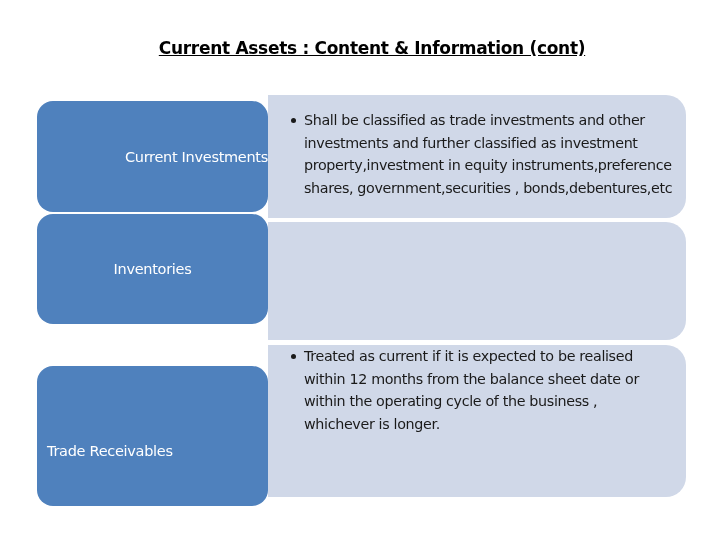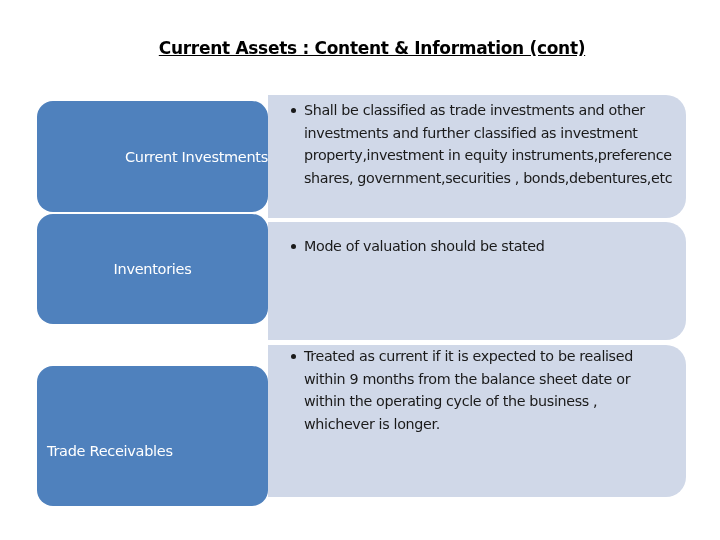--- a/index.html
+++ b/index.html
@@ -28,38 +28,37 @@
       position: absolute; left: 37px; width: 231px; background: #4f81bd; border-radius: 16px;
       color: #ffffff; font-family: "DejaVu Sans", sans-serif; font-size: 14.5px;
       display: flex; align-items: center; box-sizing: border-box; letter-spacing: -0.3px;
     }
   </style>
 </head>
 <body>
 
 <div class="title">Current Assets : Content &amp; Information (cont)</div>
 
-<div class="panel" style="top:95px; height:123px; padding-top:4px;">
+<div class="panel" style="top:95px; height:123px; padding-top:14px;">
   <ul>
     <li style="width:372px;">Shall be classified as trade investments and other investments and further classified as investment property,investment in equity instruments,preference shares, government,securities , bonds,debentures,etc</li>
   </ul>
 </div>
 <div class="box" style="top:101px; height:111px; justify-content:flex-end;">
   <span>Current Investments</span>
 </div>
 
 <div class="panel" style="top:222px; height:118px; padding-top:13px;">
   <ul>
-    <li style="width:372px;">Mode of valuation should be stated</li>
   </ul>
 </div>
 <div class="box" style="top:214px; height:110px; justify-content:center;">
   <span>Inventories</span>
 </div>
 
 <div class="panel" style="top:345px; height:152px; padding-top:0px;">
   <ul>
-    <li style="width:360px;">Treated as current if it is expected to be realised within 9 months from the balance sheet date or within the operating cycle of the business , whichever is longer.</li>
+    <li style="width:360px;">Treated as current if it is expected to be realised within 12 months from the balance sheet date or within the operating cycle of the business , whichever is longer.</li>
   </ul>
 </div>
 <div class="box" style="top:366px; height:140px; padding-left:10px; padding-top:30px;">
   <span>Trade Receivables</span>
 </div>
 
 </body></html>

